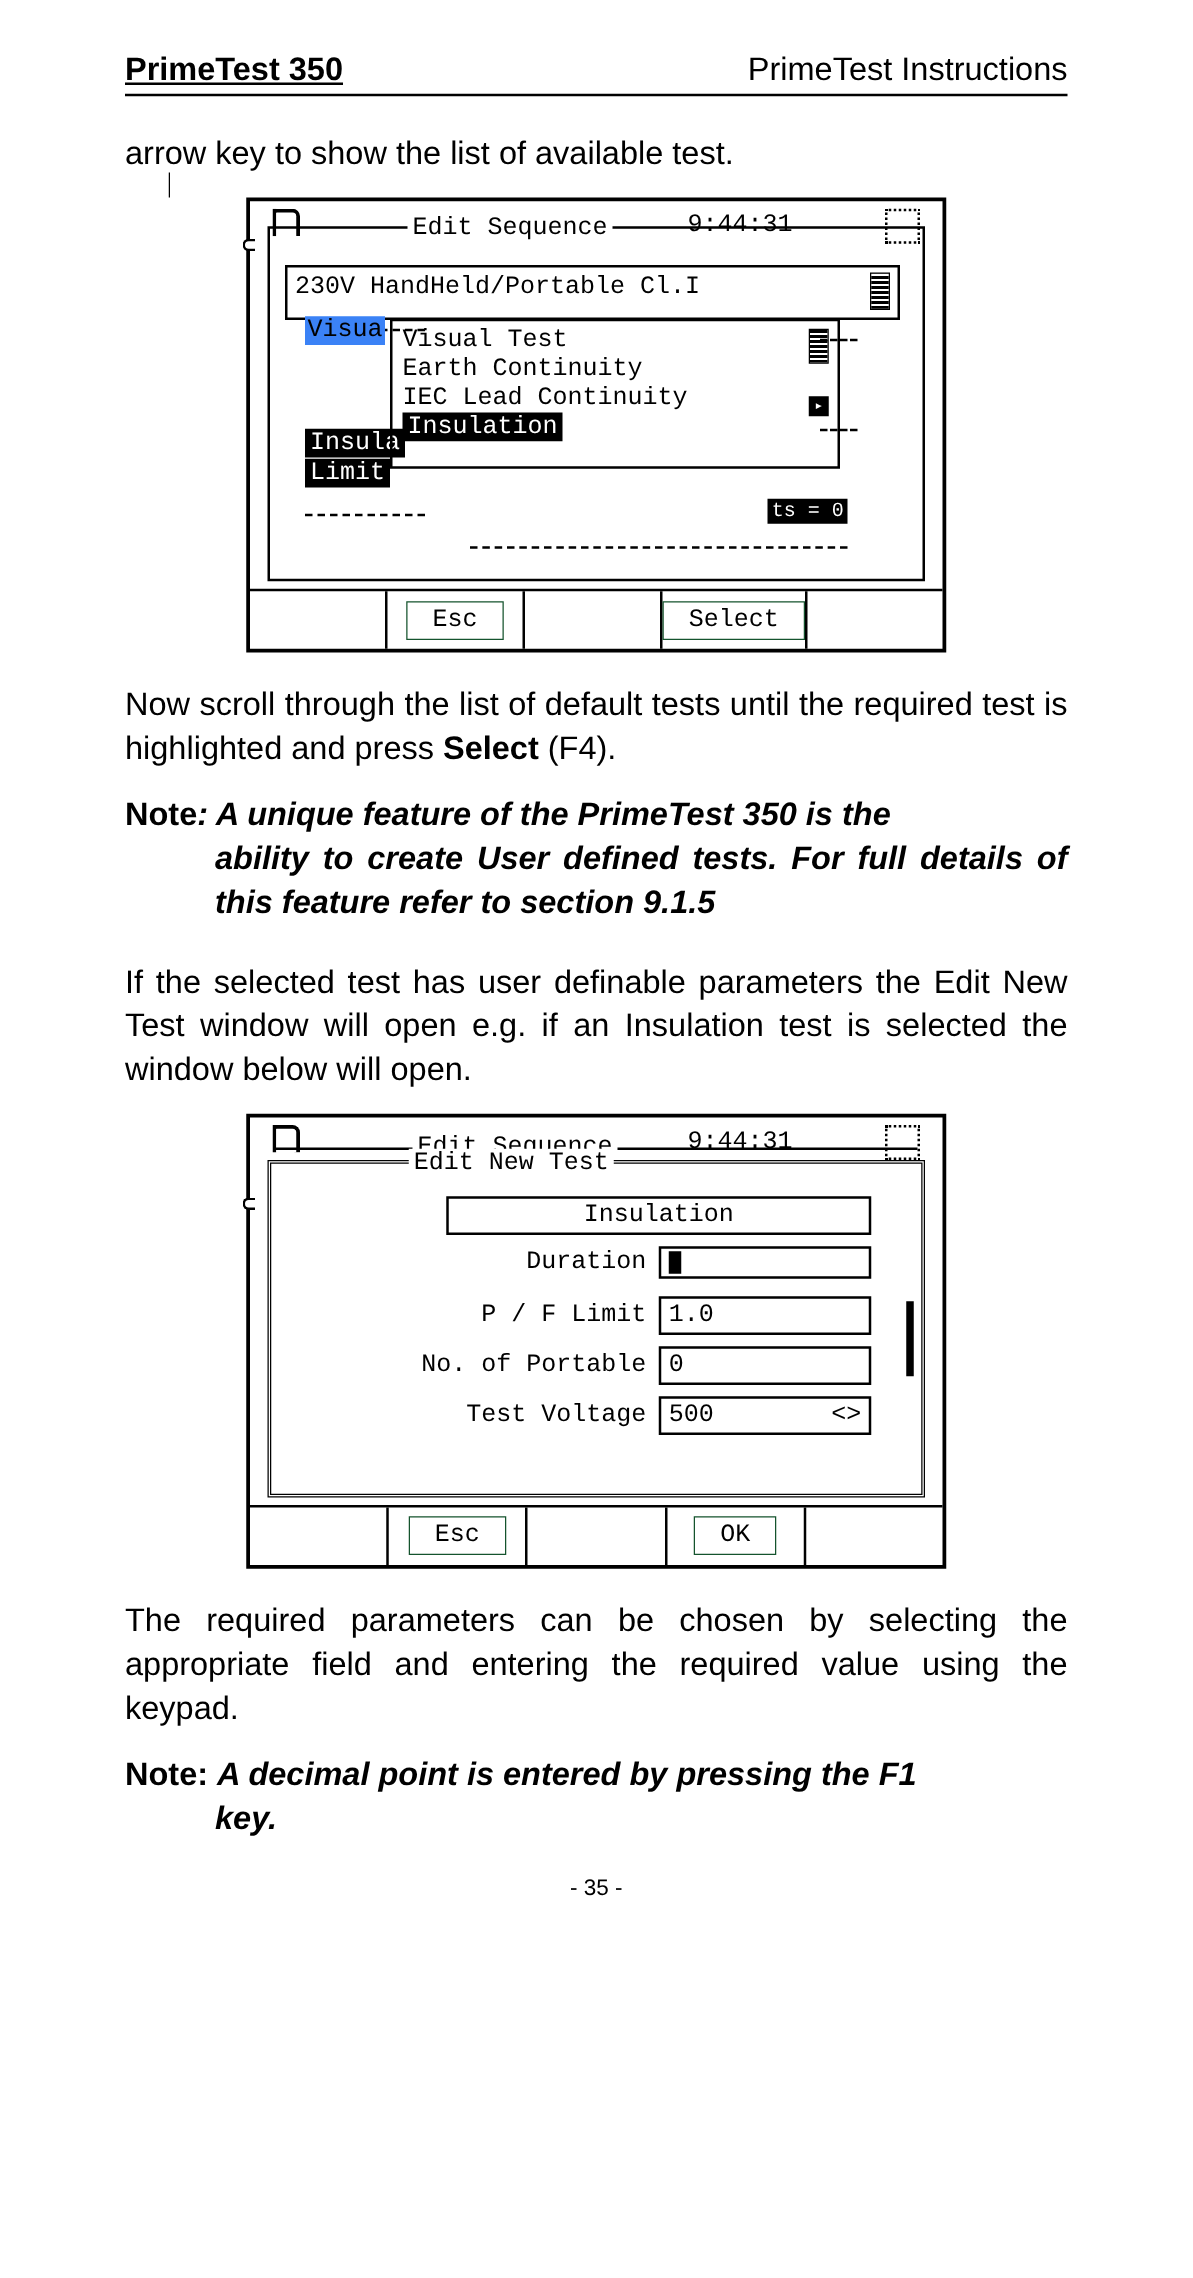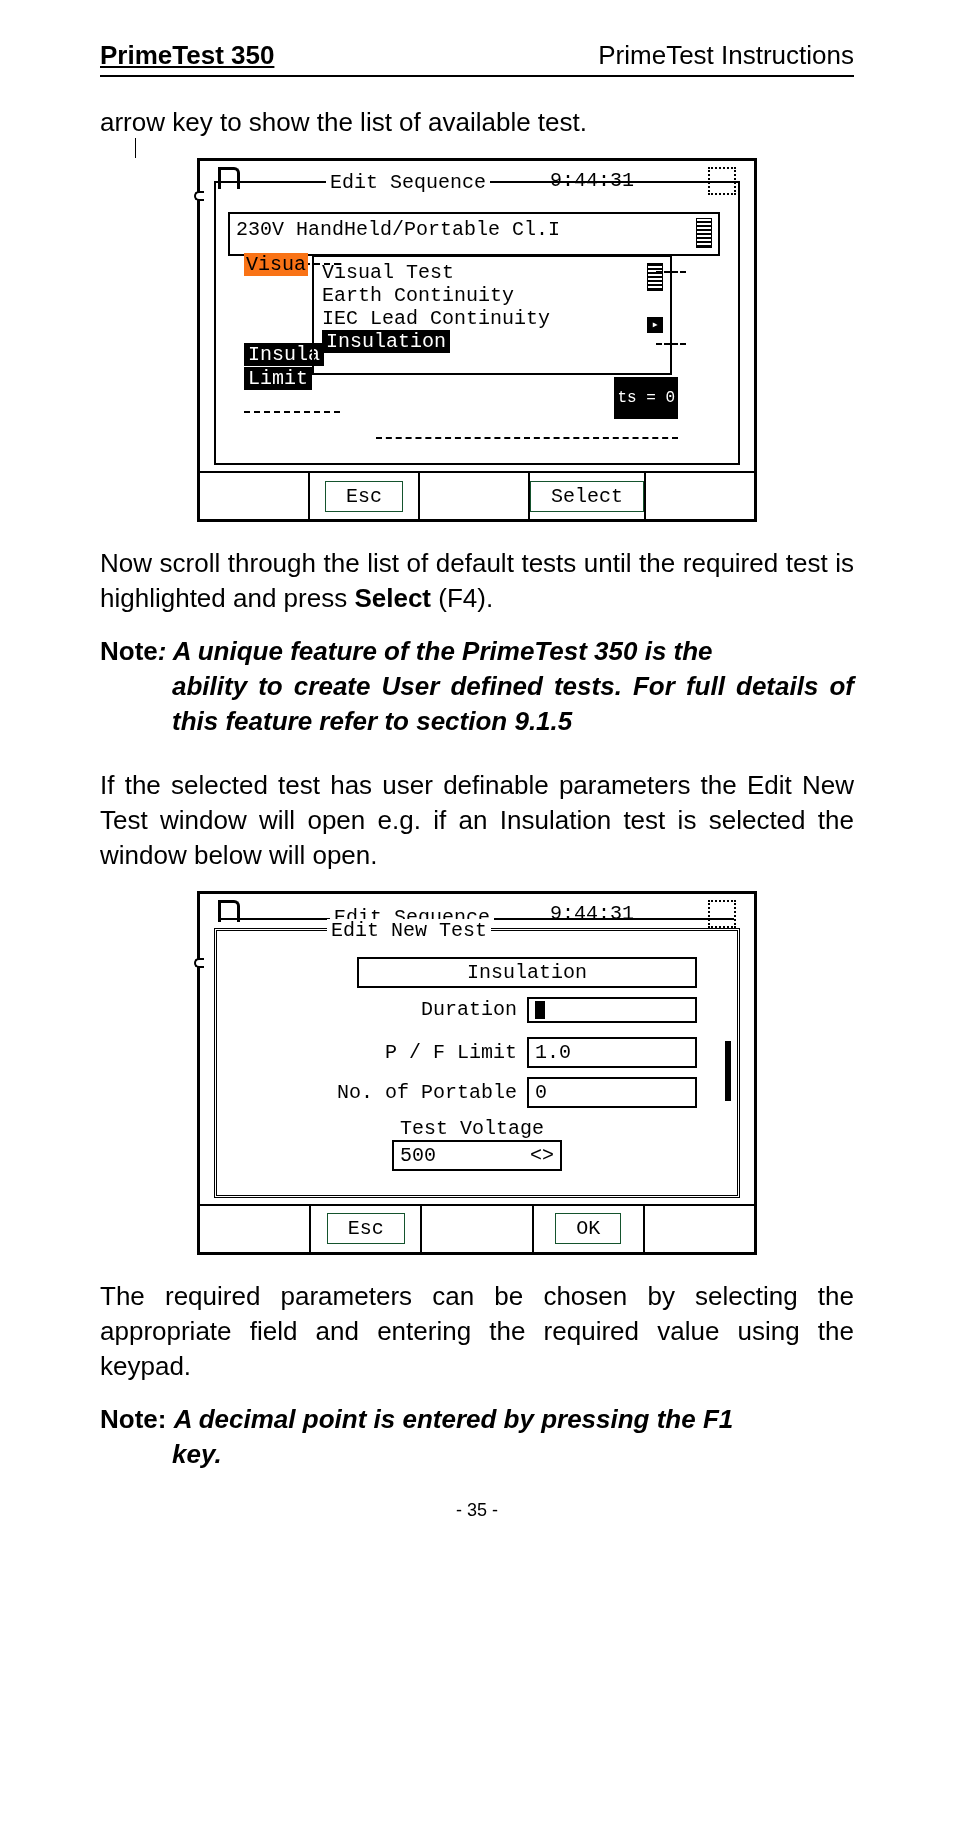--- a/index.html
+++ b/index.html
@@ -64,53 +64,53 @@
   .mini-scroll {
     width: 16px; height: 30px; background: repeating-linear-gradient(0deg,#000,#000 2px,#fff 2px,#fff 4px);
     border: 1px solid #000;
   }
   .left-notch { position:absolute; left:-6px; top:30px; width:10px; height:10px; border:2px solid #000; border-right:none; border-top-left-radius:5px; border-bottom-left-radius:5px; background:#fff;}
   .group-box {
     position: absolute; left: 28px; top: 80px; width: 96px; height: 150px;
   }
   .dashed-top { position:absolute; top:0; left:0; right:0; border-top:2px dashed #000; }
   .dashed-bot { position:absolute; bottom:0; left:0; right:0; border-top:2px dashed #000; }
-  .vis-label { position:absolute; top:-10px; left:0; background:#f97316; font-size:20px; padding:0 2px;}
+  .vis-label { position:absolute; top:-10px; left:0; background:#3b82f6; font-size:20px; padding:0 2px;}
   .insula-box { position:absolute; top:80px; left:0; background:#000; color:#fff; font-size:20px; padding:0 4px; }
   .limit-box { position:absolute; top:104px; left:0; background:#000; color:#fff; font-size:20px; padding:0 4px; }
   .list-box {
     position: absolute; left: 96px; top: 72px; width: 360px; height: 120px;
     border: 2px solid #000; padding: 4px 8px; font-size: 20px;
   }
   .list-box .highlight { background:#000; color:#fff; display:inline-block; padding:0 4px; }
   .scroll-col { position:absolute; right:6px; top:6px; width:18px; display:flex; flex-direction:column; gap:26px; align-items:center;}
   .scroll-seg { width:16px; height:28px; background: repeating-linear-gradient(0deg,#000,#000 2px,#fff 2px,#fff 4px); border:1px solid #000;}
   .arrow-seg { width:16px; height:16px; background:#000; color:#fff; font-size:12px; text-align:center; line-height:16px;}
   .dashed-right { position:absolute; right:52px; top:88px; width:30px; border-top:2px dashed #000;}
   .dashed-right2 { position:absolute; right:52px; top:160px; width:30px; border-top:2px dashed #000;}
-  .ts0 { position:absolute; right:60px; bottom:44px; font-size:16px; background:#000; color:#fff; padding:12px 3px;}
+  .ts0 { position:absolute; right:60px; bottom:44px; font-size:16px; background:#000; color:#fff; padding:1px 3px;}
   .dashed-bottom-row { position:absolute; left:160px; right:60px; bottom:24px; border-top:2px dashed #000;}
   .btn-row { display:flex; border-top:2px solid #000; height:48px; }
   .btn-row .cell { flex:1; border-right:2px solid #000; display:flex; align-items:center; justify-content:center; font-size:20px;}
   .btn-row .cell:last-child { border-right:none; }
   .btn-row .inner-btn { border:1px solid #14532d; padding:3px 20px; }
 
   
   .screen2 .top-area2 { position:relative; height:310px; }
   .edit-seq-title2a { position:absolute; top:12px; left:130px; background:#fff; font-size:20px; padding:0 4px;}
   .edit-new-border {
     position:absolute; top:34px; left:14px; right:14px; bottom:6px; border:3px double #000;
   }
   .edit-new-title { position:absolute; top:-12px; left:110px; background:#fff; font-size:20px; padding:0 4px;}
   .field-title-box { position:absolute; top:26px; left:140px; right:40px; border:2px solid #000; text-align:center; font-size:20px; padding:2px 0;}
   .field-row { position:absolute; left:40px; right:40px; display:flex; align-items:center; font-size:20px; }
   .field-row .lbl { flex:1; text-align:right; padding-right:10px; }
   .field-row .val { width:170px; border:2px solid #000; padding:2px 6px; display:flex; justify-content:space-between; align-items:center;}
   .cursor-block { display:inline-block; width:10px; height:18px; background:#000; }
-  .row1 { top:66px;} .row2 { top:106px;} .row3 { top:146px;} .row4 { top:186px;flex-direction:column;}
+  .row1 { top:66px;} .row2 { top:106px;} .row3 { top:146px;} .row4 { top:186px;}
   .right-bar { position:absolute; right:6px; top:110px; width:6px; height:60px; background:#000;}
   .left-notch2 { position:absolute; left:-6px; top:64px; width:10px; height:10px; border:2px solid #000; border-right:none; border-top-left-radius:5px; border-bottom-left-radius:5px; background:#fff;}
   .faint-line { position:absolute; top:24px; left:20px; right:20px; border-top:2px solid #000;}
   .short-caret-top { position:absolute; left:35px; top:-20px; height:20px; border-left:1px solid #000;}
 </style>
 </head>
 <body>
 
 <div class="header-row">
   <span class="header-left">PrimeTest 350</span>

